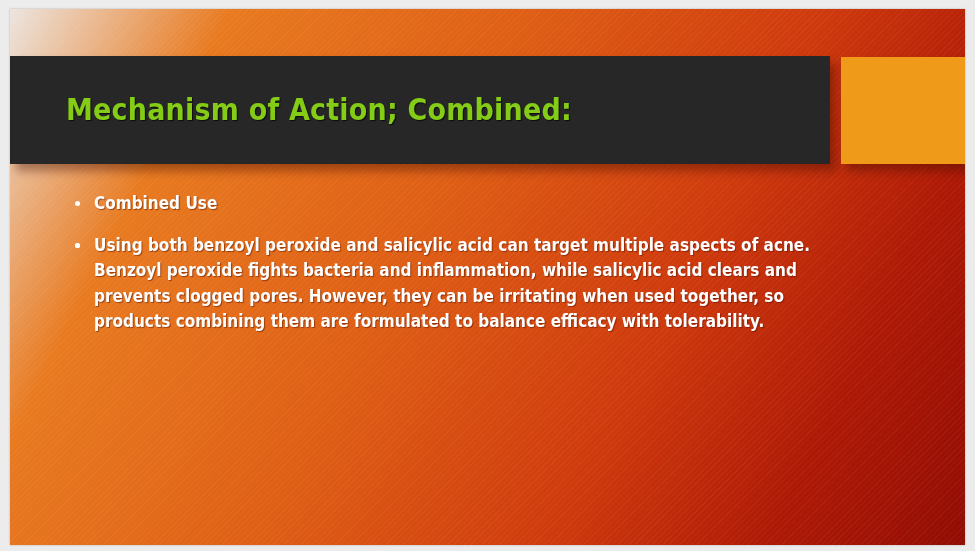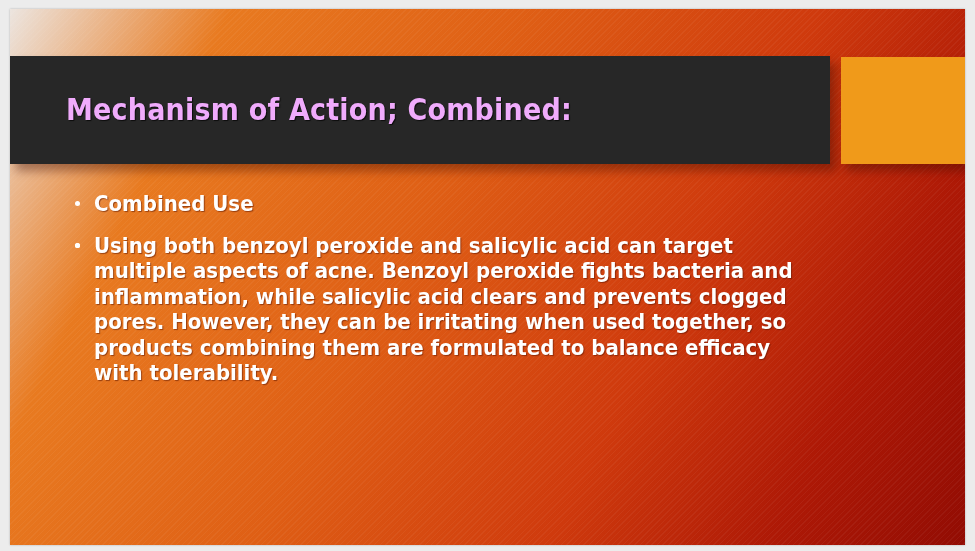--- a/index.html
+++ b/index.html
@@ -65,21 +65,21 @@
     height: 108px;
     background: #272727;
     box-shadow: 6px 7px 9px rgba(60,10,0,0.40);
   }
   #title-text {
     position: absolute;
     left: 56px;
     top: 0;
     height: 108px;
     line-height: 108px;
-    color: #f0abfc;
+    color: #84cc16;
     font-family: "DejaVu Sans Condensed", "Liberation Sans Narrow", "Liberation Sans", sans-serif;
     font-size: 30px;
     font-weight: bold;
     letter-spacing: 0.2px;
     white-space: nowrap;
     text-shadow: 1px 1px 1px rgba(0,0,0,0.7);
   }
 
   
   #accent-block {
@@ -100,21 +100,21 @@
     width: 760px;
     margin: 0;
     padding: 0;
     list-style: none;
   }
   .bullet-row {
     position: relative;
     padding-left: 29px;
     color: #ffffff;
     font-family: "DejaVu Sans Condensed", "Liberation Sans Narrow", "Liberation Sans", sans-serif;
-    font-size: 22px;
+    font-size: 17px;
     font-weight: bold;
     line-height: 25.5px;
     text-shadow: 1px 1px 1px rgba(90,20,0,0.55);
   }
   .bullet-row::before {
     content: "";
     position: absolute;
     left: 10px;
     top: 10px;
     width: 5px;

